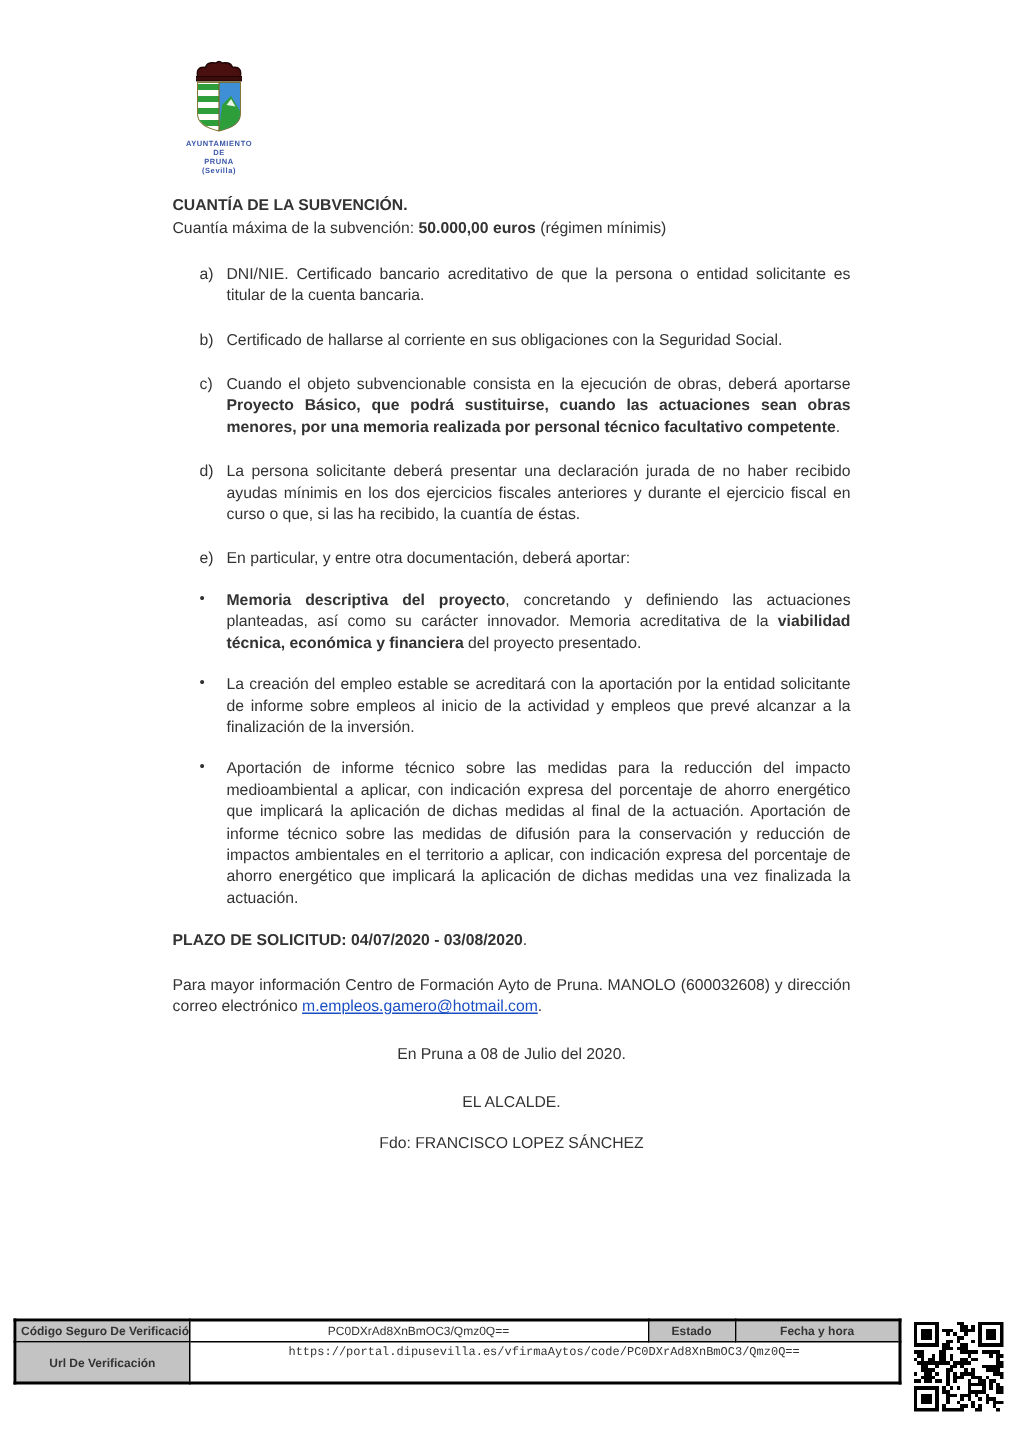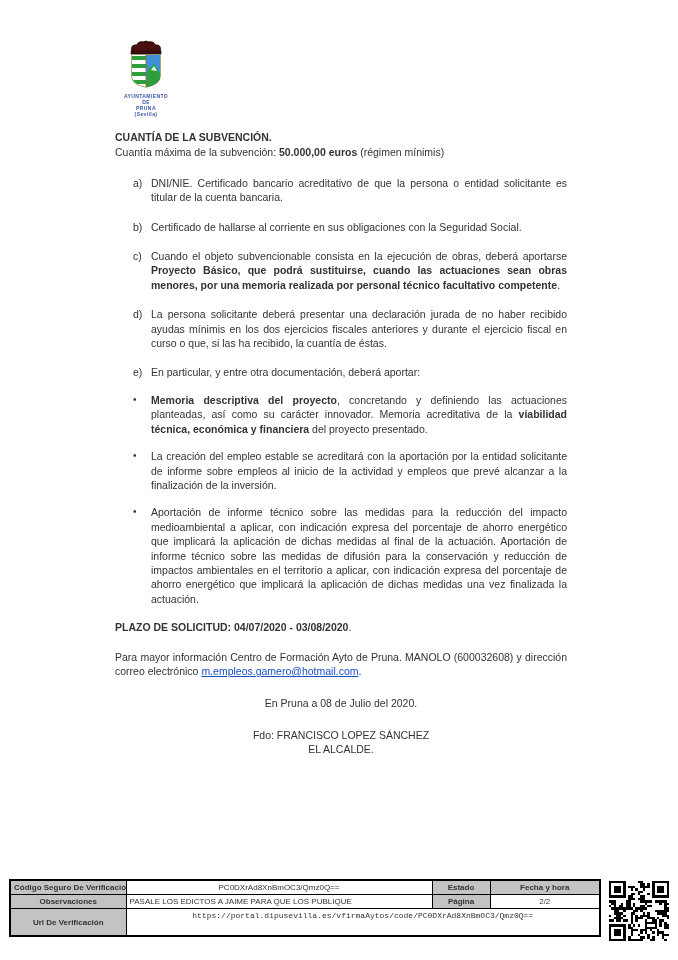--- a/index.html
+++ b/index.html
@@ -125,44 +125,38 @@
         <span class="mk">•</span>
         <div class="tx"><span>Aportación de informe técnico sobre las medidas para la reducción del impacto medioambiental a aplicar, con indicación expresa del porcentaje de ahorro energético que implicará la aplicación de dichas medidas al final de la actuación. Aportación de informe técnico sobre las medidas de difusión para la conservación y reducción de impactos ambientales en el territorio a aplicar, con indicación expresa del porcentaje de ahorro energético que implicará la aplicación de dichas medidas una vez finalizada la actuación.</span></div>
       </div>
     </div>
 
     <p class="mb"><span class="b">PLAZO DE SOLICITUD: 04/07/2020 - 03/08/2020</span><span>.</span></p>
 
     <p class="just" style="margin-bottom:18px;"><span>Para mayor información Centro de Formación Ayto de Pruna. MANOLO (600032608) y dirección correo electrónico </span><a class="email" href="#">m.empleos.gamero@hotmail.com</a><span>.</span></p>
 
     <p class="center" style="margin-bottom:17px;">En Pruna a 08 de Julio del 2020.</p>
+    <p class="center" style="margin-bottom:13px;">EL ALCALDE.</p>
     <p class="center">Fdo: FRANCISCO LOPEZ SÁNCHEZ</p>
-    <p class="center" style="margin-bottom:13px;">EL ALCALDE.</p>
 
   </div>
 
   <table class="footer-table">
     <colgroup>
         <col style="width:116px">
         <col style="width:306px">
         <col style="width:58px">
         <col style="width:110px">
       </colgroup>
     <tbody>
         <tr>
       <td class="lbl">Código Seguro De Verificación:</td>
       <td class="val cen">PC0DXrAd8XnBmOC3/Qmz0Q==</td>
       <td class="lbl">Estado</td>
       <td class="lbl">Fecha y hora</td>
-    </tr>
-    <tr>
-      <td class="lbl">Observaciones</td>
-      <td class="val">PASALE LOS EDICTOS A JAIME PARA QUE LOS PUBLIQUE</td>
-      <td class="lbl">Página</td>
-      <td class="val cen">2/2</td>
     </tr>
     <tr class="tall">
       <td class="lbl">Url De Verificación</td>
       <td class="val cen mono" colspan="3" style="vertical-align:top;">https://portal.dipusevilla.es/vfirmaAytos/code/PC0DXrAd8XnBmOC3/Qmz0Q==</td>
     </tr>
   </tbody>
     </table>
 
   <svg class="qr" viewBox="0 0 25 25" shape-rendering="crispEdges" id="qr-svg">
       <rect x="0" y="0" width="25" height="25" fill="#ffffff"></rect>

